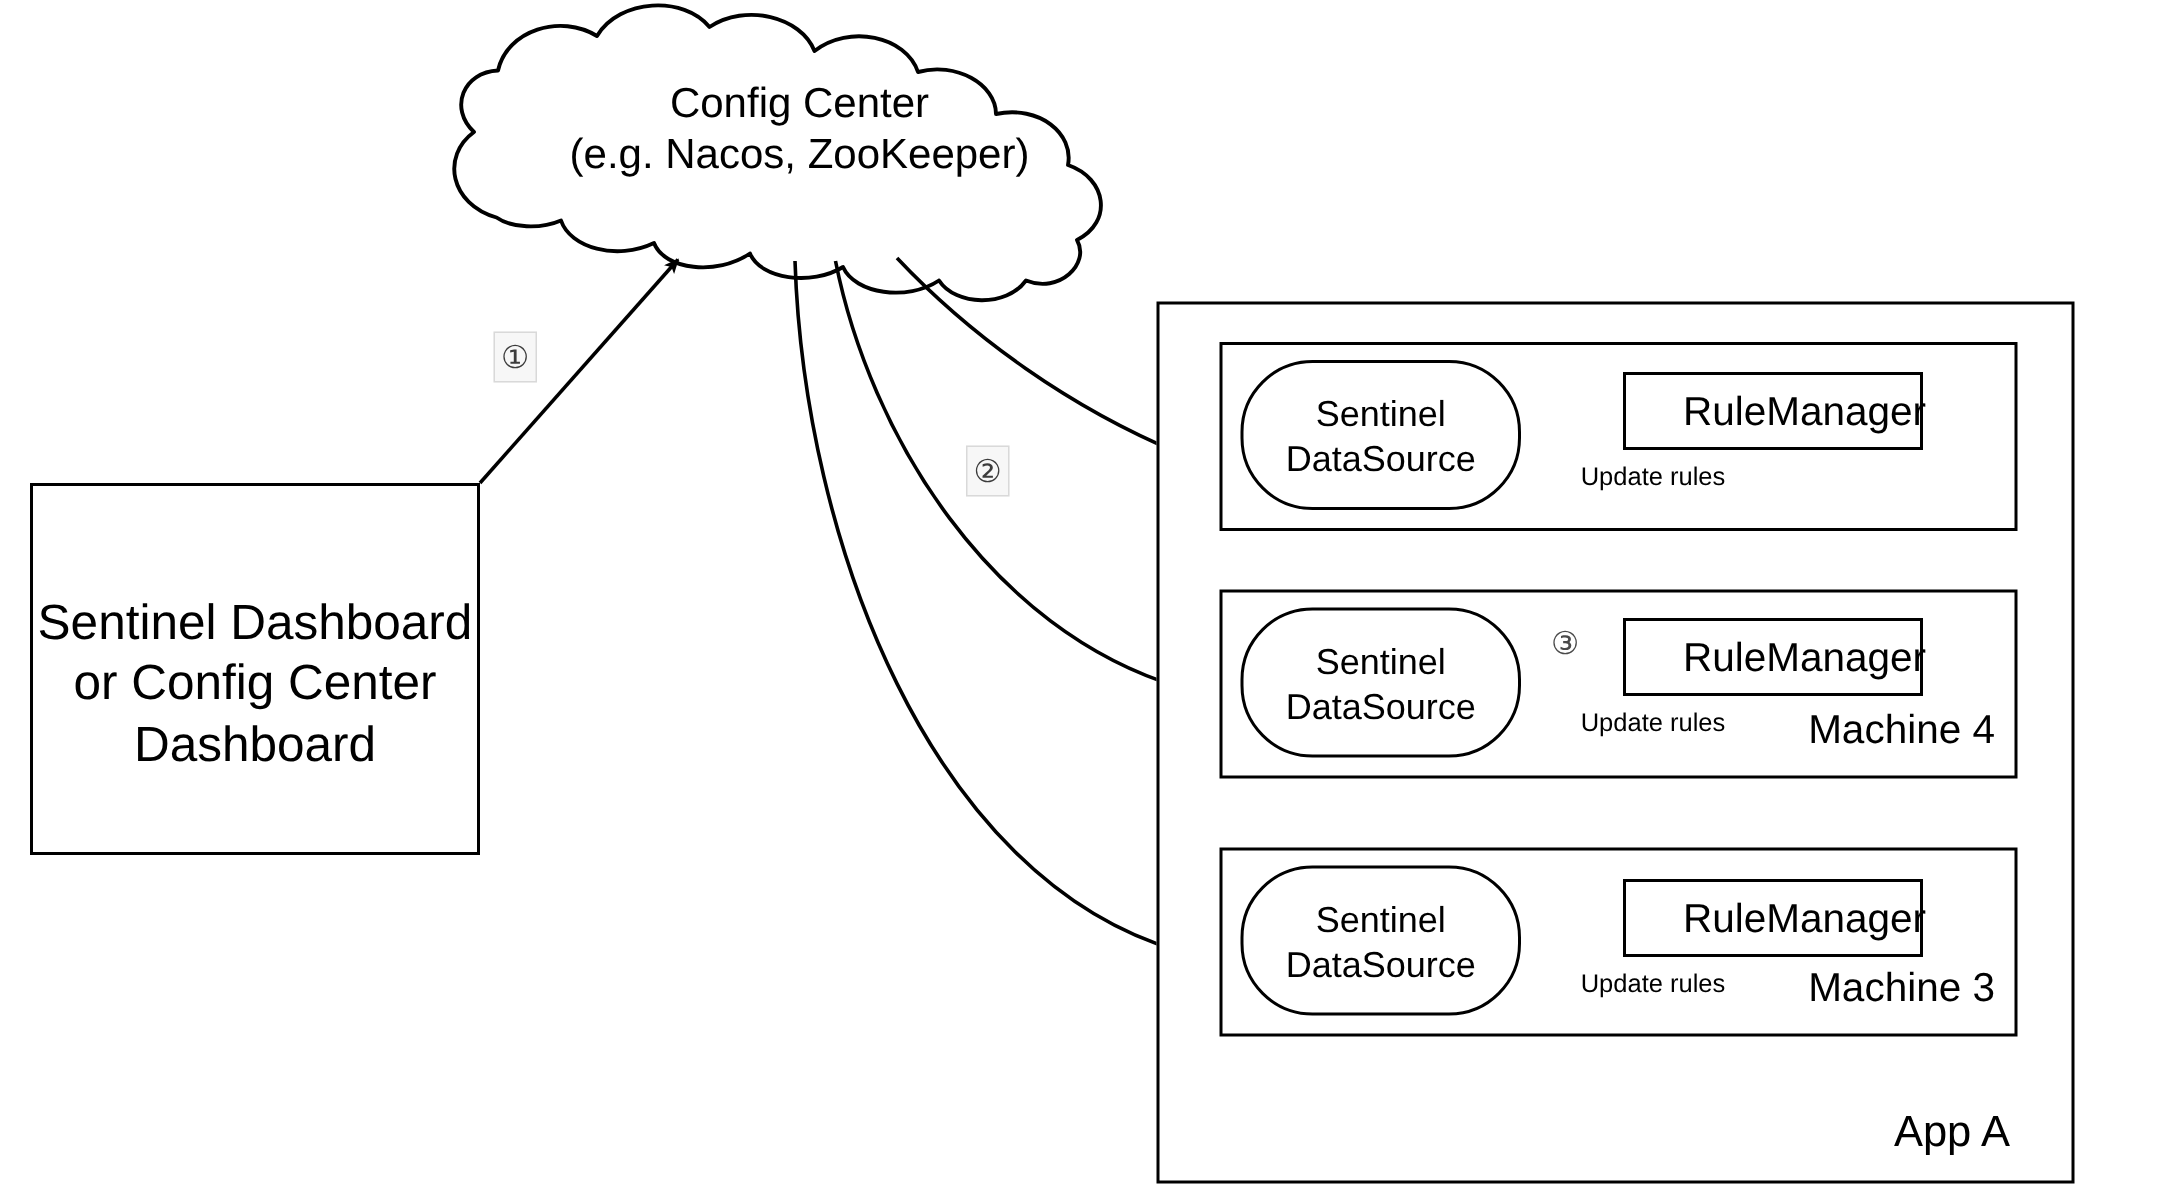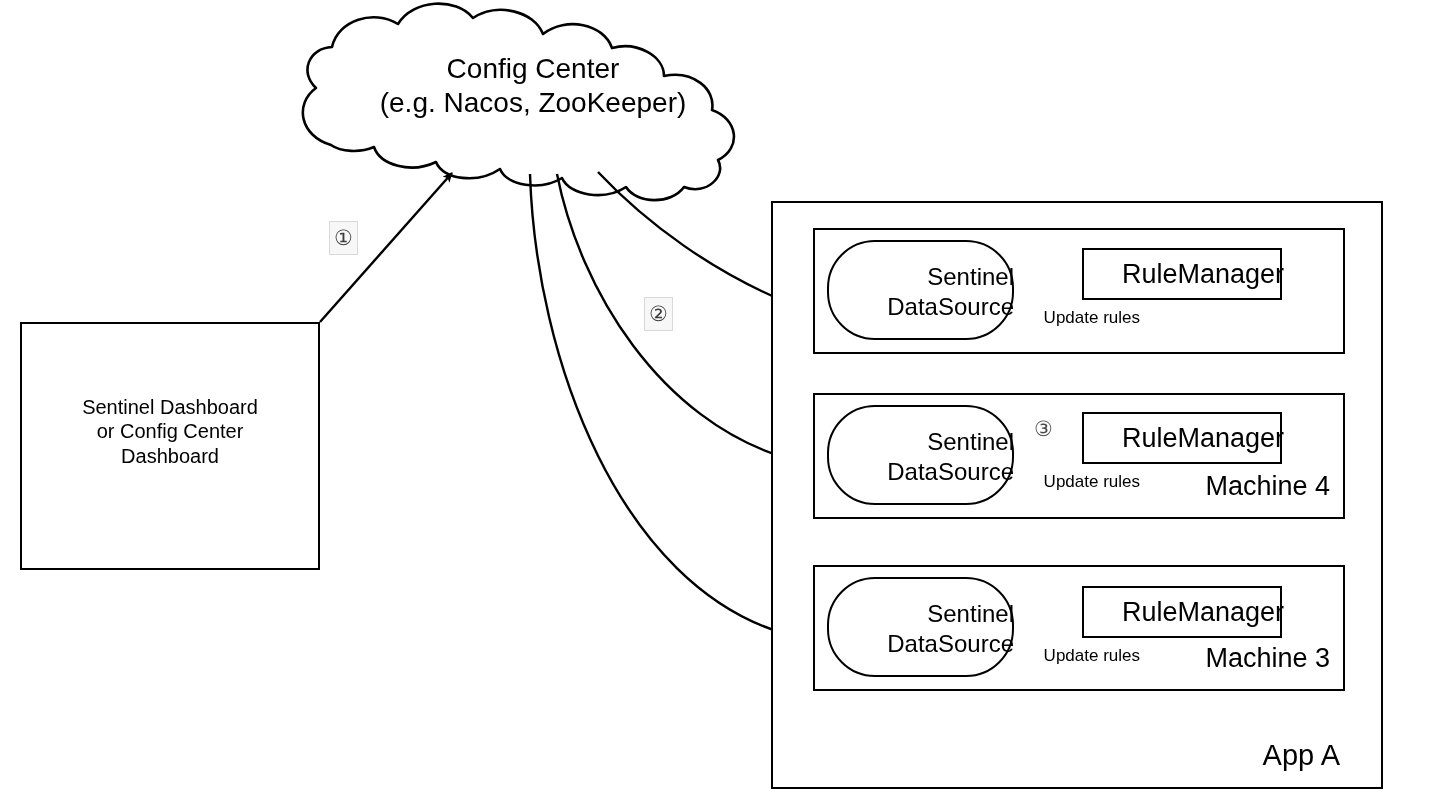--- a/index.html
+++ b/index.html
@@ -23,21 +23,21 @@
   }
 
   
   #cloud-label { left:300px; top:52px; width:466px; font-size:28px; }
 
   
   #dashboard-box {
     position:absolute; left:20px; top:322px; width:300px; height:248px;
     border:2.5px solid #000; background:#fff; box-sizing:border-box;
   }
-  #dashboard-label { left:22px; top:395px; width:296px; font-size:20px; }
+  #dashboard-label { left:22px; top:395px; width:296px; font-size:33px; }
 
   
   #app-container {
     position:absolute; left:771px; top:201px; width:612px; height:588px;
     border:2.5px solid #000; background:#fff; box-sizing:border-box;
   }
   #app-label {
     position:absolute; left:1180px; top:739px; width:160px;
     font-size:29px; text-align:right;
   }
@@ -62,21 +62,21 @@
   
   .datasource {
     position:absolute; left:827px; width:187px; height:100px;
     border:2.5px solid #000; border-radius:48px; background:#fff;
     box-sizing:border-box;
   }
   #datasource-1 { top:240px; }
   #datasource-2 { top:405px; }
   #datasource-3 { top:577px; }
   .datasource-label {
-    position:absolute; left:827px; width:187px; text-align:right;
+    position:absolute; left:827px; width:187px; text-align:center;
     font-size:24px; line-height:1.24; white-space:pre-line;
   }
   #datasource-label-1 { top:262px; }
   #datasource-label-2 { top:427px; }
   #datasource-label-3 { top:599px; }
 
   
   .rulemanager {
     position:absolute; left:1082px; width:200px; height:52px;
     border:2.5px solid #000; background:#fff; box-sizing:border-box;
@@ -88,21 +88,21 @@
     position:absolute; left:1082px; width:200px; text-align:center;
     font-size:27px;
     padding-left:21px;
   }
   #rulemanager-label-1 { top:259px; }
   #rulemanager-label-2 { top:423px; }
   #rulemanager-label-3 { top:597px; }
 
   
   .update-rules {
-    position:absolute; left:980px; width:160px; font-size:17px; text-align:right;
+    position:absolute; left:1022px; width:160px; font-size:17px; text-align:center;
   }
   #update-rules-1 { top:308px; }
   #update-rules-2 { top:472px; }
   #update-rules-3 { top:646px; }
 
   
   .step-boxed {
     position:absolute; width:27px; height:32px;
     border:1px solid #d9d9d9; background:#f7f7f7;
     display:flex; align-items:center; justify-content:center;

